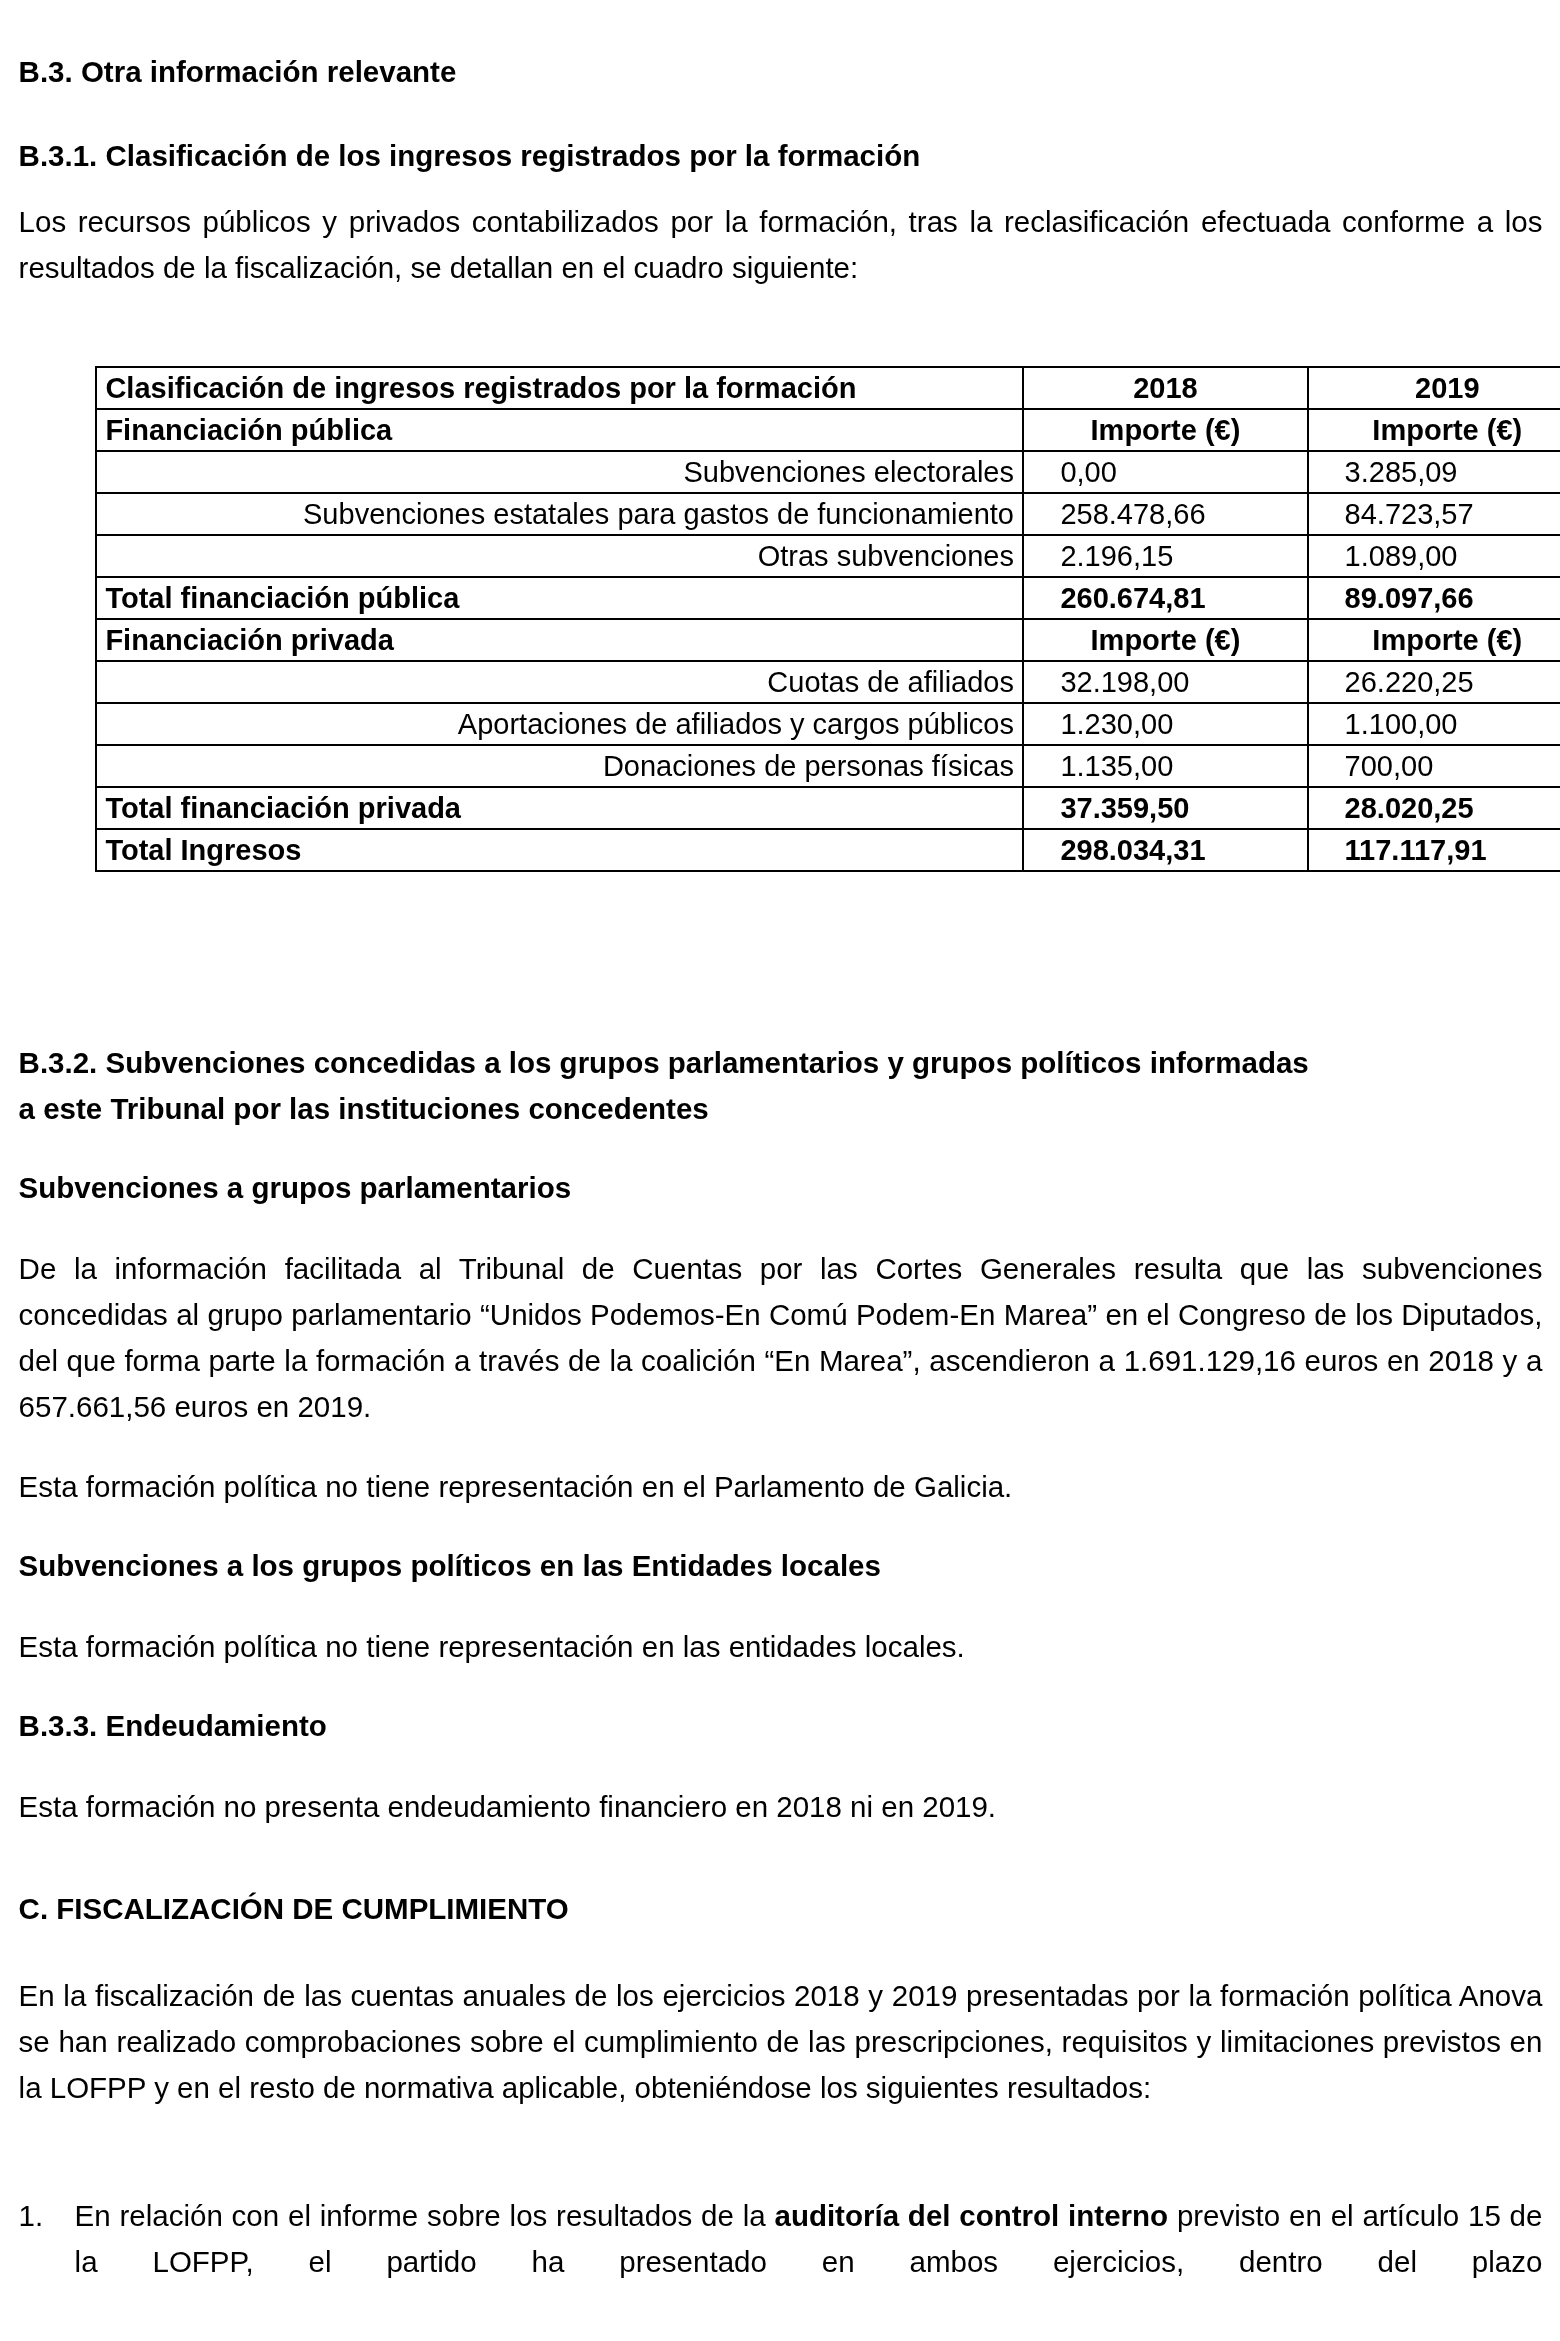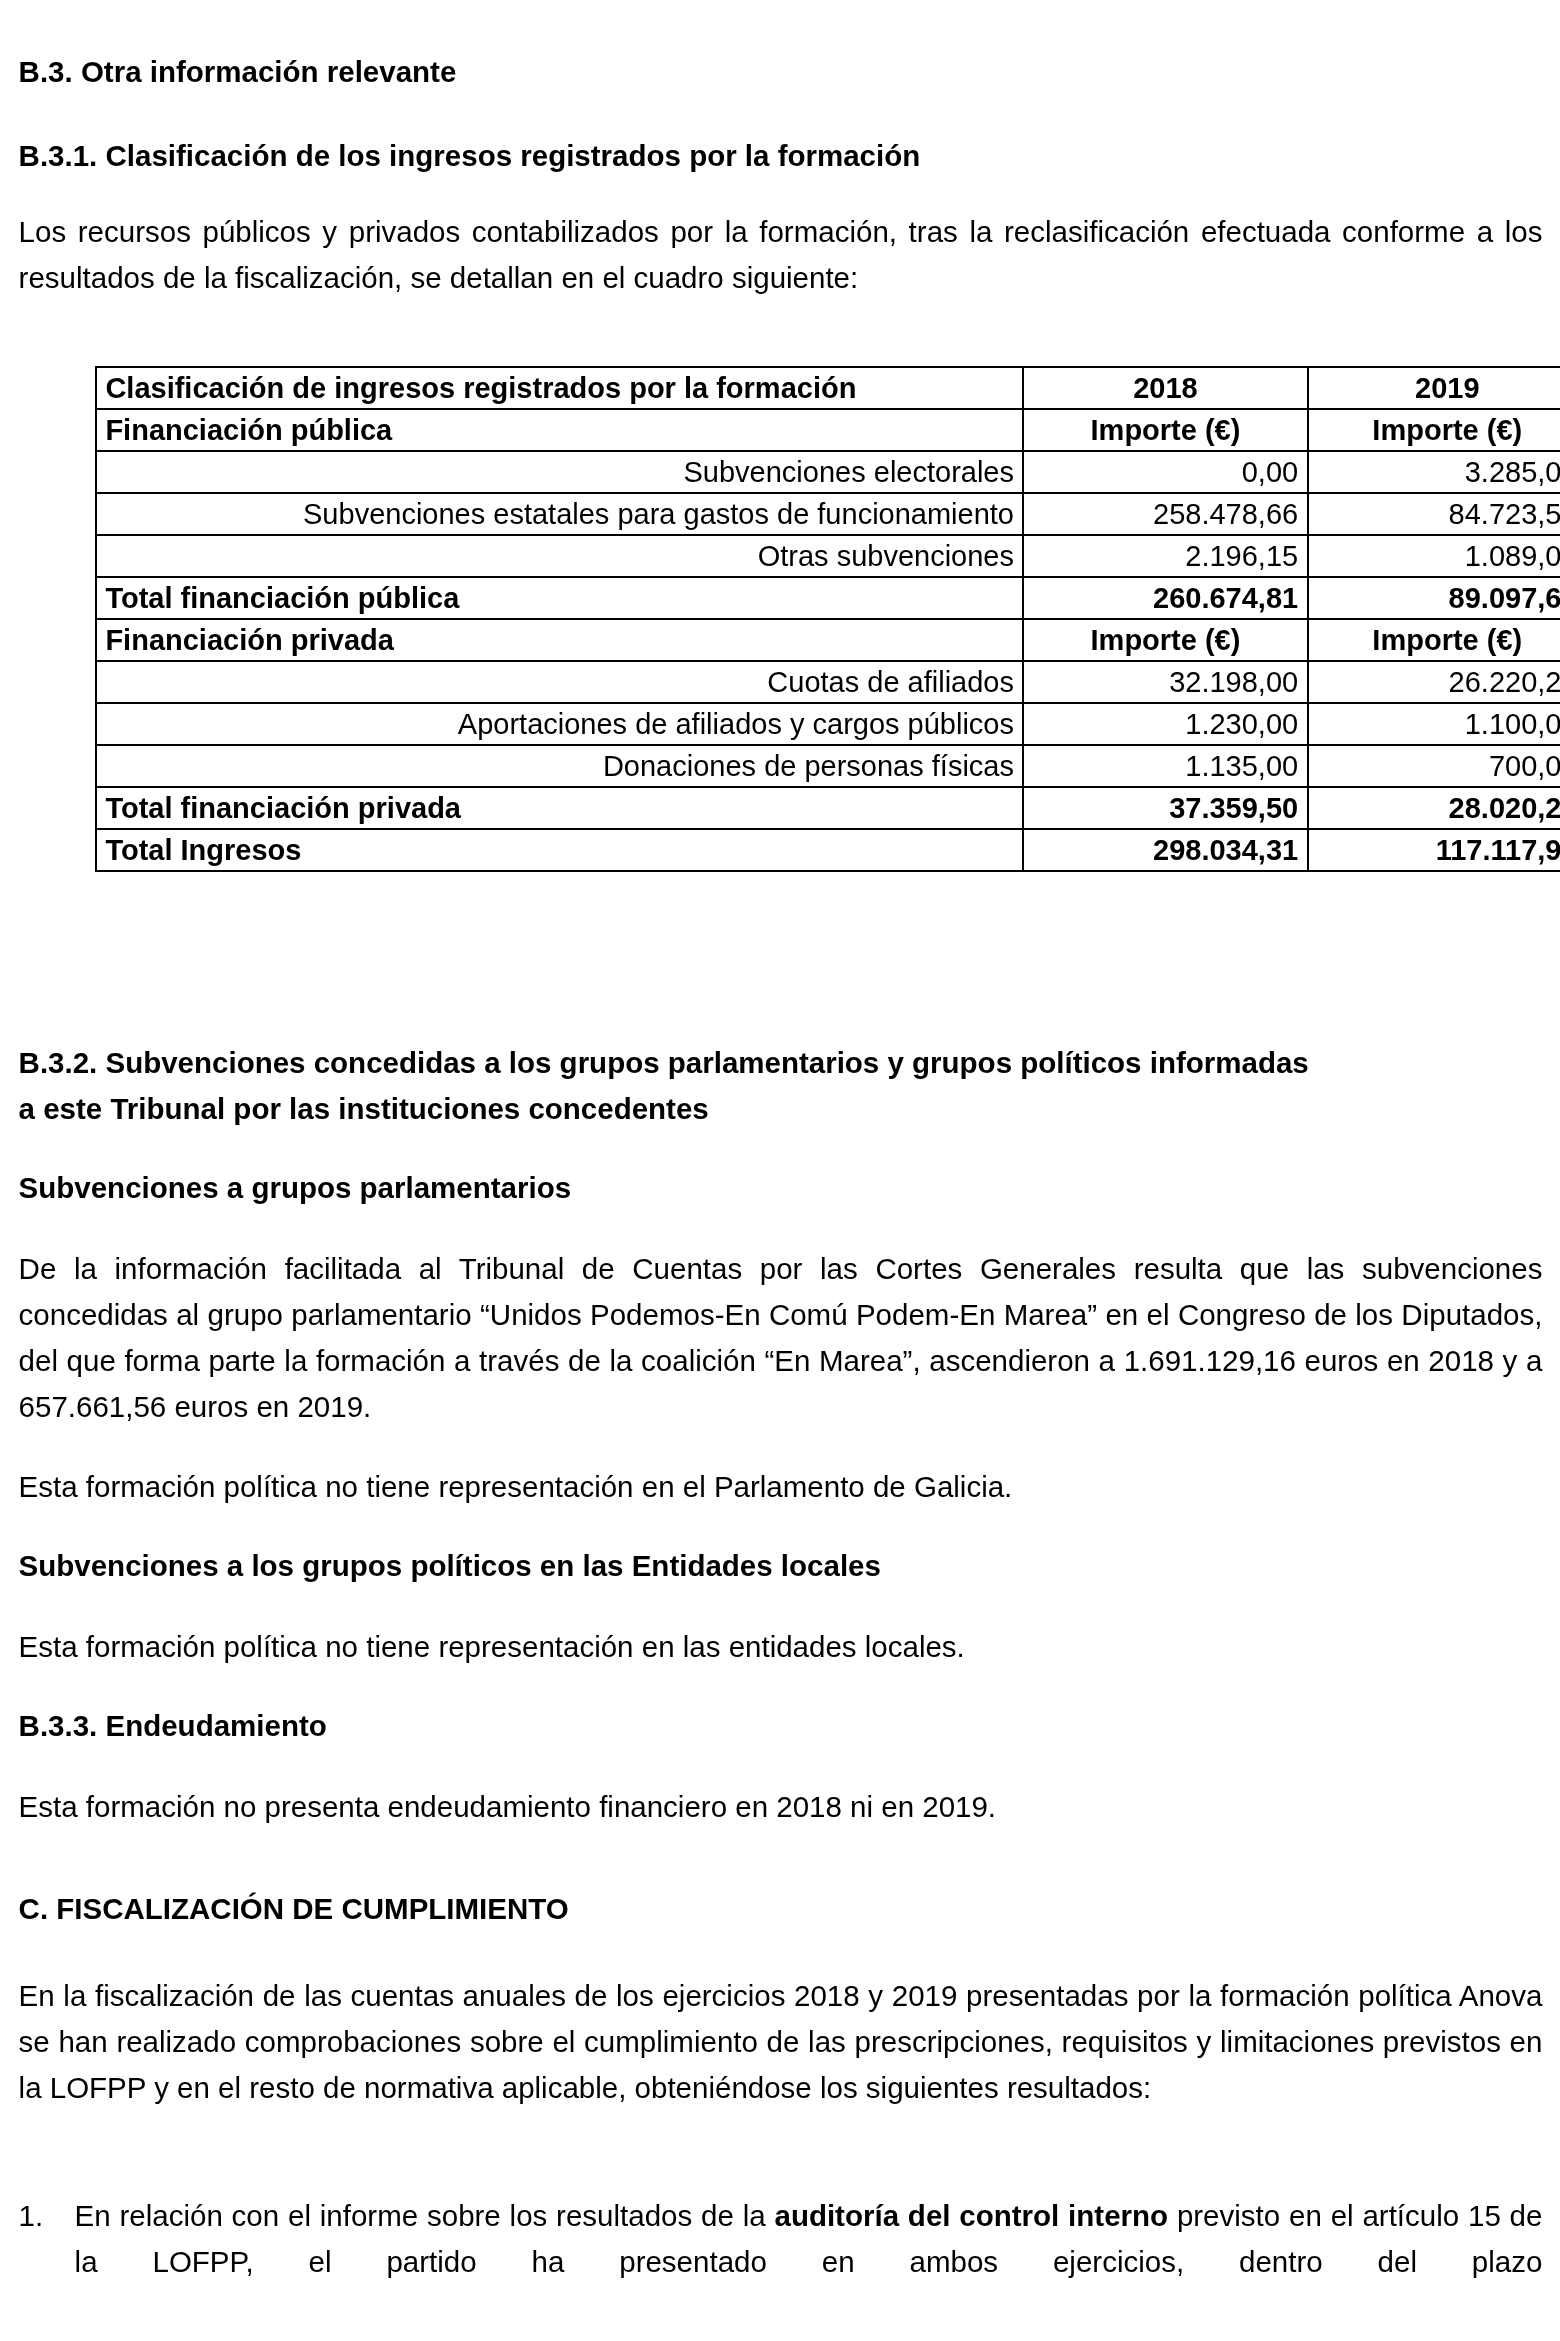--- a/index.html
+++ b/index.html
@@ -5,34 +5,34 @@
   html, body { margin:0; padding:0; background:#ffffff; }
   body { width:1561px; height:2342px; position:relative; overflow:hidden;
          font-family:"Liberation Sans", sans-serif; color:#000; font-size:29.5px; }
   .blk { position:absolute; left:18.6px; right:18.6px; line-height:46px; }
   .h { font-weight:bold; }
   .just { text-align:justify; text-align-last:left; }
   table.t { position:absolute; left:95px; top:342px; width:1493px; border-collapse:collapse;
             font-size:29px;margin-top:24px; }
   table.t td { border:2.5px solid #000; height:40px; padding:0 8.4px; line-height:40px; white-space:nowrap; }
   table.t td.c1 { width:854px; }
-  table.t td.num { text-align:right;padding-left:36px; }
+  table.t td.num { text-align:left;padding-left:36px; }
   table.t td.ctr { text-align:center; }
   table.t tr.b td { font-weight:bold; }
   table.t td.ind { padding-left:63px;text-align:right; }
   .li { position:absolute; left:18.6px; right:18.6px; line-height:46px; }
   .li .n { position:absolute; left:0; }
   .li .txt { margin-left:56px; text-align:justify; text-align-last:justify; }
 </style>
 </head>
 <body>
 
 <div class="blk h" style="top:49px">B.3. Otra información relevante</div>
 <div class="blk h" style="top:133px">B.3.1. Clasificación de los ingresos registrados por la formación</div>
-<div class="blk just" style="top:209px">Los recursos públicos y privados contabilizados por la formación, tras la reclasificación efectuada conforme a los resultados de la fiscalización, se detallan en el cuadro siguiente:</div>
+<div class="blk just" style="top:199px">Los recursos públicos y privados contabilizados por la formación, tras la reclasificación efectuada conforme a los resultados de la fiscalización, se detallan en el cuadro siguiente:</div>
 
 <table class="t">
   <tbody id="tbody">
     <tr class="b">
       <td class="c1">Clasificación de ingresos registrados por la formación</td>
       <td class="ctr">2018</td>
       <td class="ctr">2019</td>
     </tr>
   <tr class="b">
         <td class="c1">Financiación pública</td>

